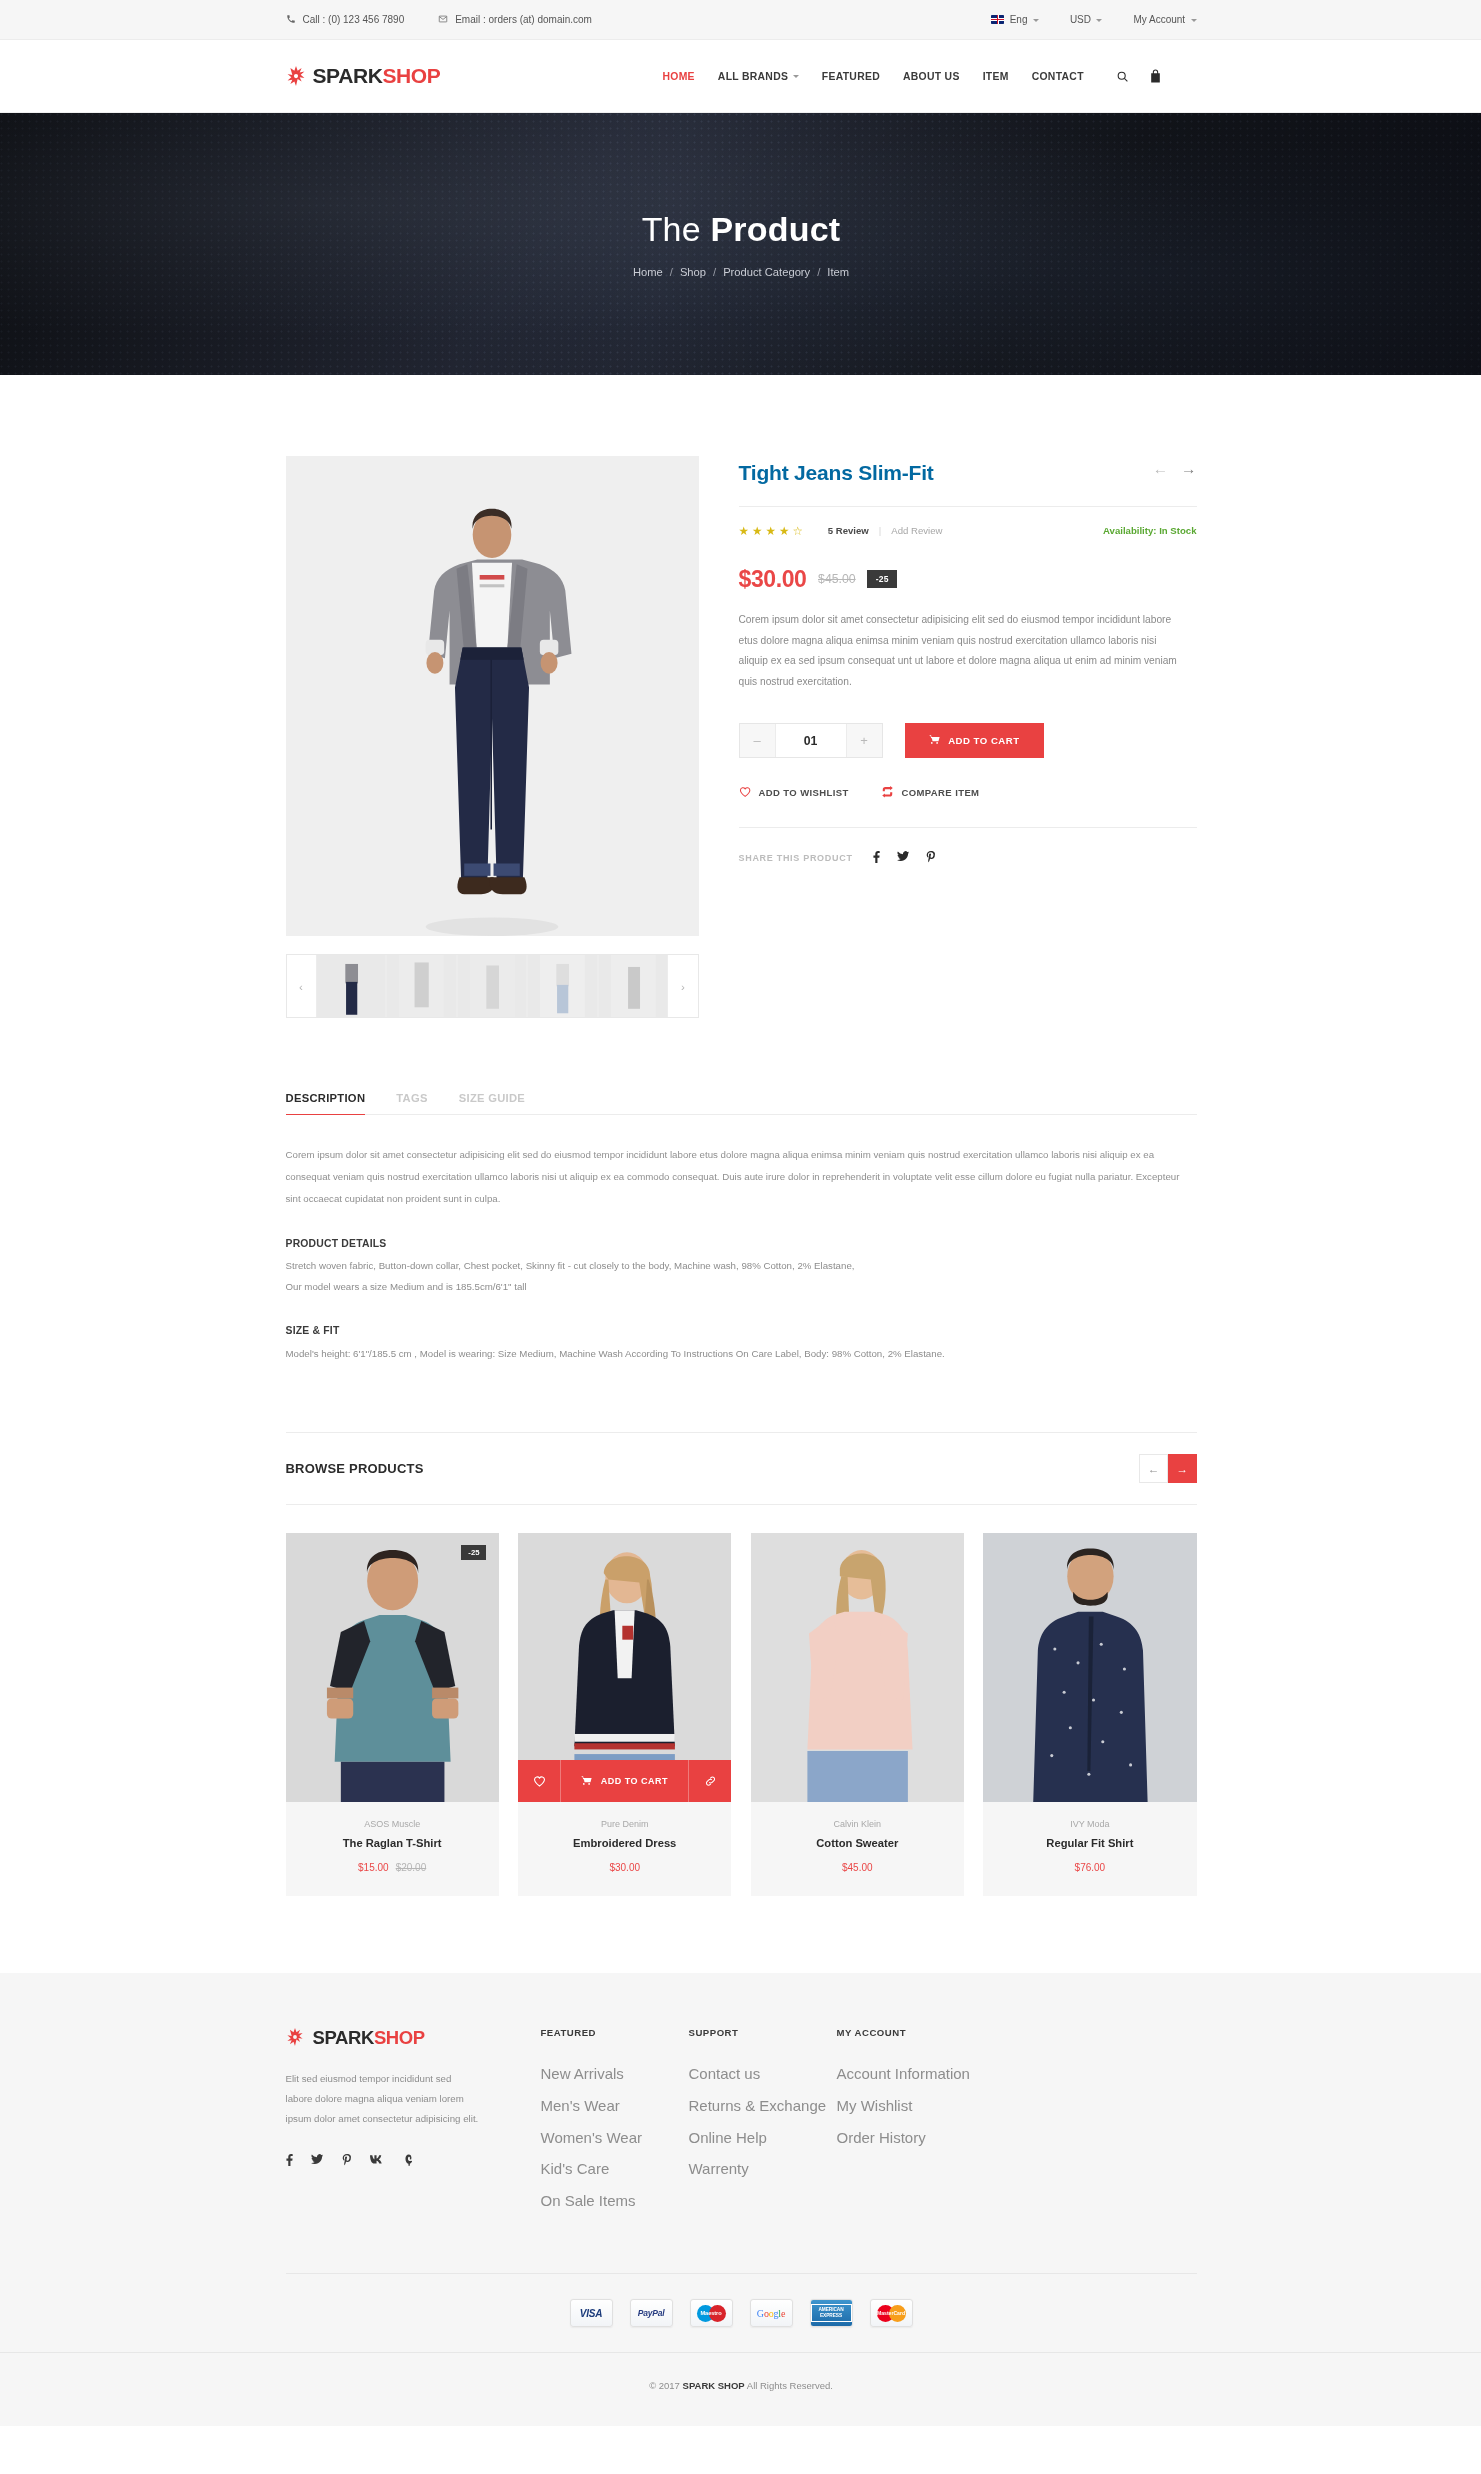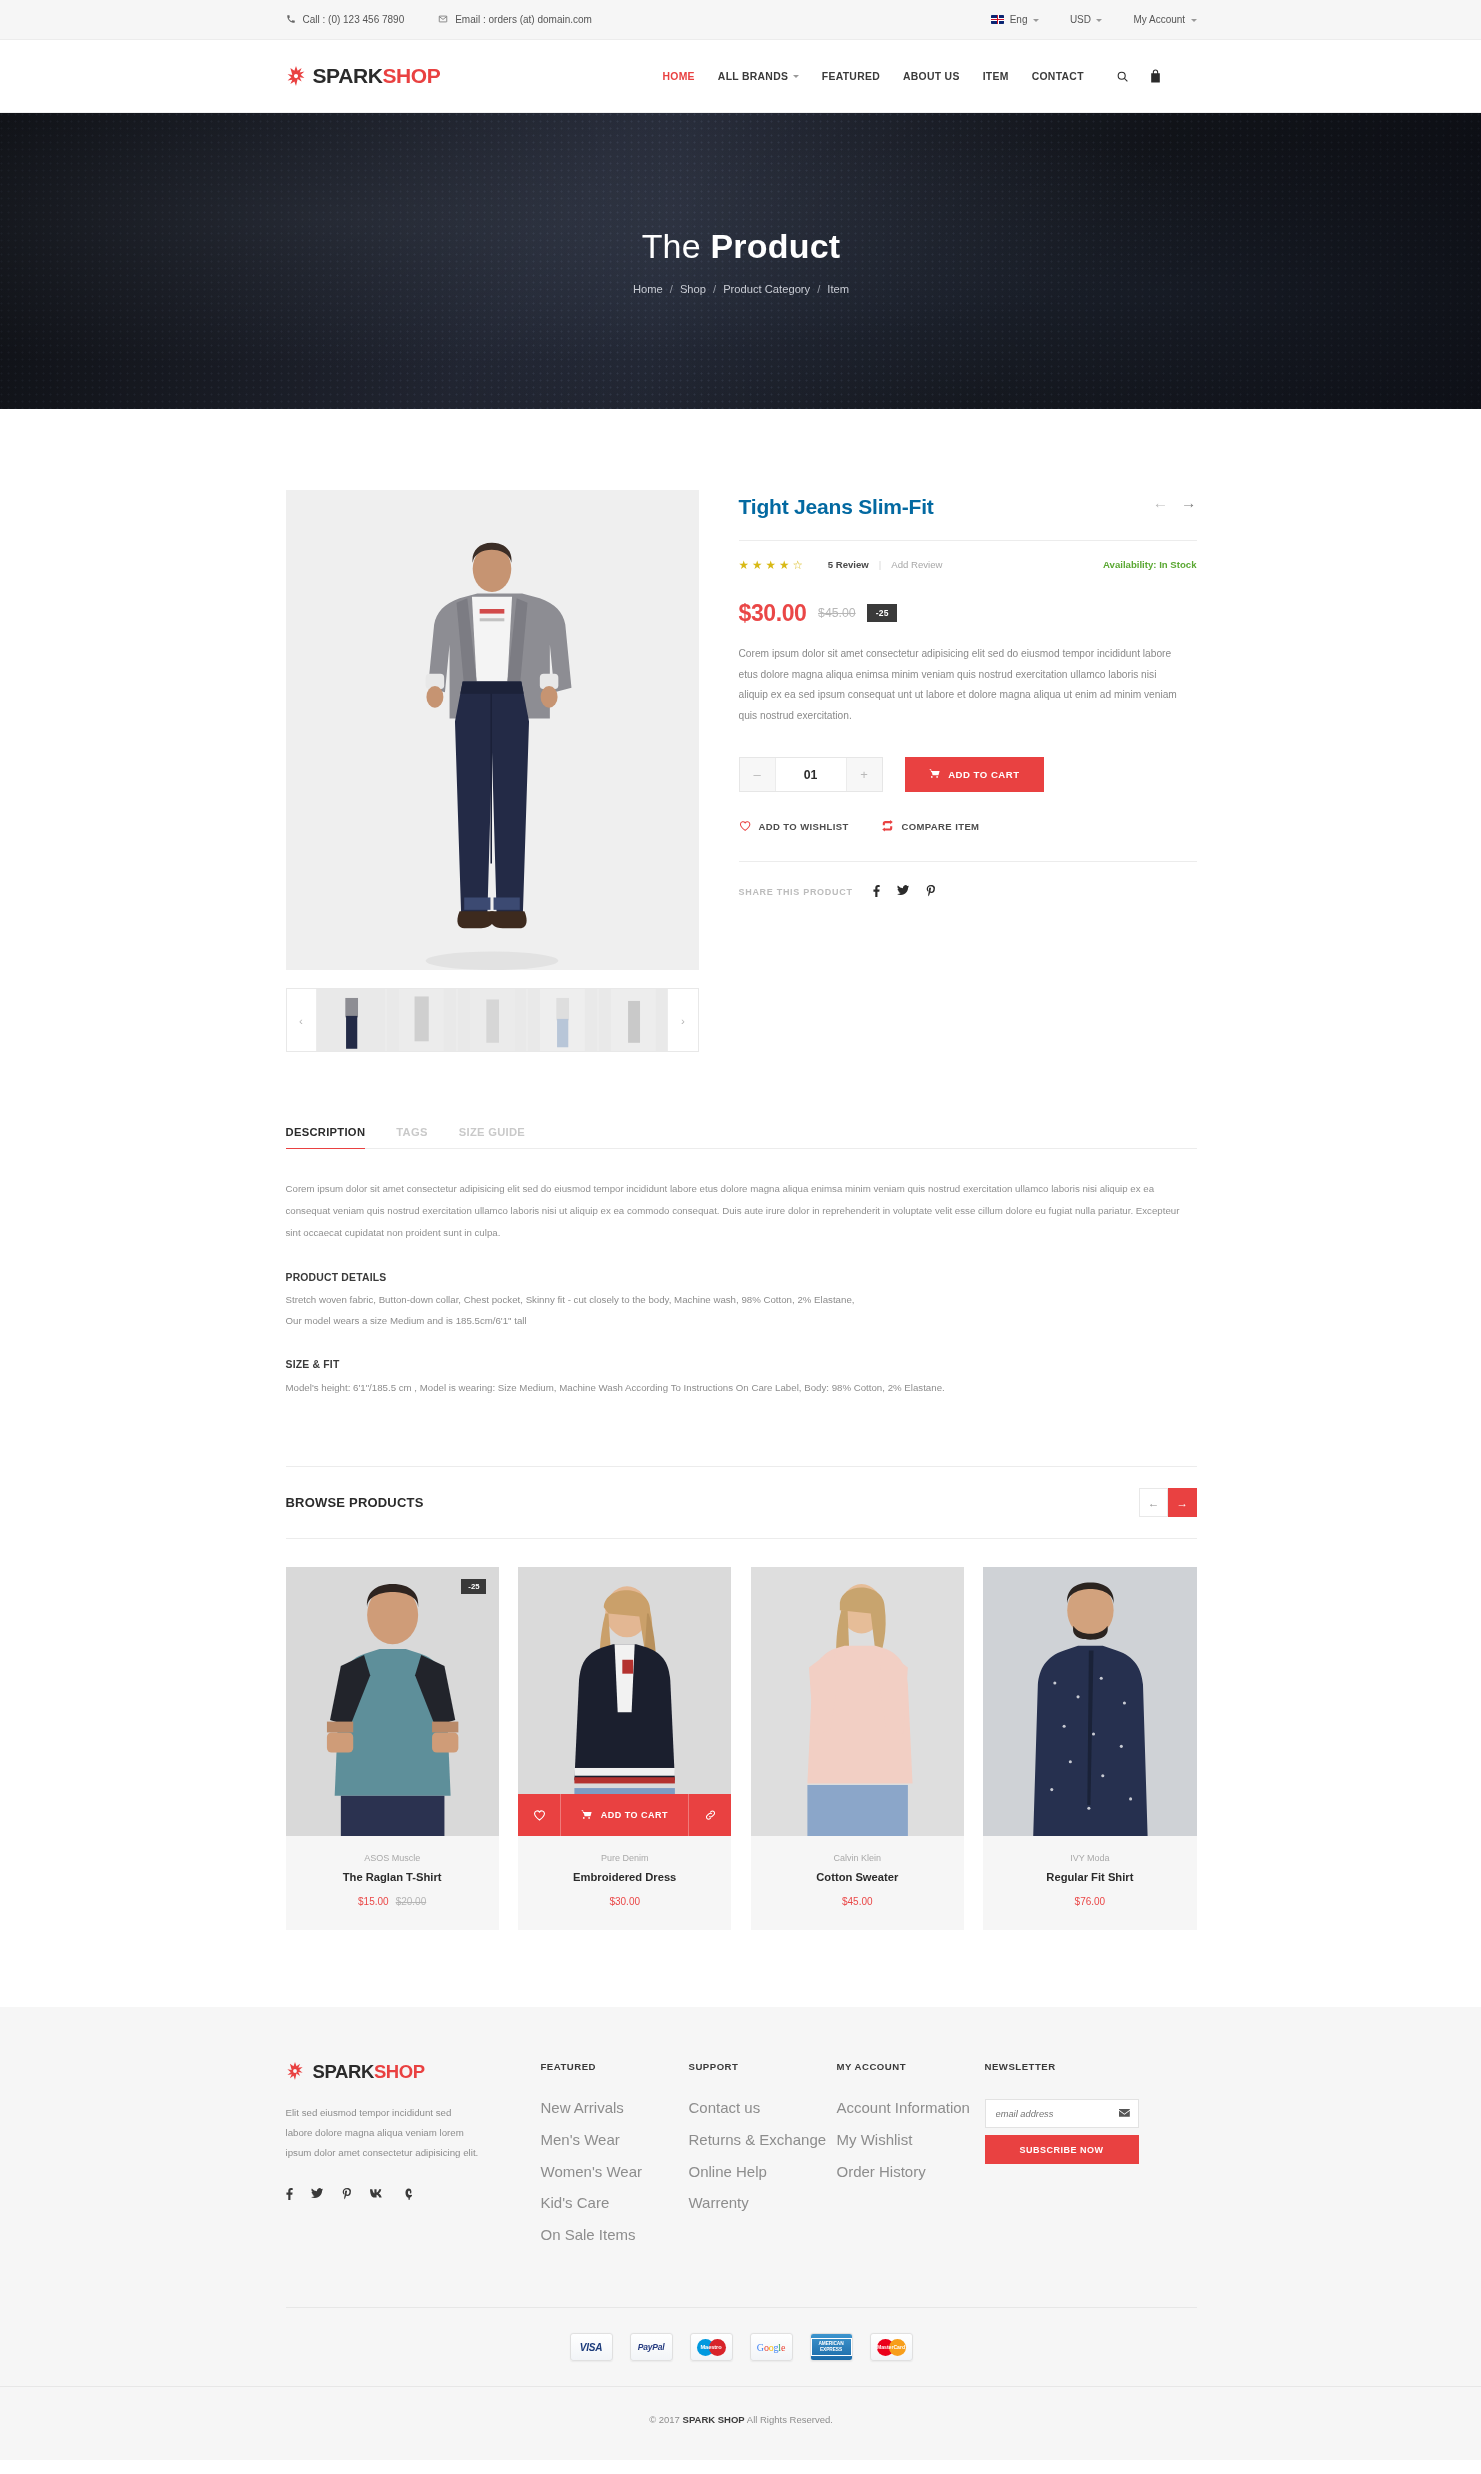--- a/index.html
+++ b/index.html
@@ -42,21 +42,21 @@
   .mainnav a { font-size:10.4px; font-weight:600; color:#3a3a3a; text-decoration:none; letter-spacing:0.3px; white-space:nowrap; }
   .mainnav a.active { color:#e94141; }
   .nav-drop { display:flex; align-items:center; gap:4.6px; }
   .hdr-tools { display:flex; align-items:center; gap:20px; margin-left: 32px; }
   .hdr-tools .tool { cursor:pointer; color:#2b2b2b; display:flex; }
   .burger { width:14.7px; }
   .burger span { display:block; height:1.9px; background:#2b2b2b; margin:2.6px 0; border-radius:0.8px;}
 
   
   .hero {
-    height: 296px; position: relative; overflow:hidden;
+    height: 262px; position: relative; overflow:hidden;
     background:
       radial-gradient(ellipse at 22% 35%, rgba(70,78,95,.55), transparent 55%),
       radial-gradient(ellipse at 78% 60%, rgba(45,55,75,.6), transparent 60%),
       linear-gradient(125deg,#20242e 0%,#2b3040 38%,#1c2029 70%,#23283a 100%);
     display:flex; flex-direction:column; align-items:center; justify-content:center;
   }
   .hero:before{
     content:""; position:absolute; inset:0;
     background-image:
       radial-gradient(circle at 1.5px 1.5px, rgba(120,135,170,.30) 0.8px, transparent 1.2px);
@@ -671,32 +671,20 @@
         <div class="flink">Warrenty</div>
       </div>
 
       <div class="fcol">
         <div class="fh">MY ACCOUNT</div>
         <div class="flink">Account Information</div>
         <div class="flink">My Wishlist</div>
         <div class="flink">Order History</div>
       </div>
 
-      <div class="fcol-news">
-        <div class="fh">NEWSLETTER</div>
-        <div class="news-input">
-          <input type="text" placeholder="email address" style="">
-          <span class="env">
-            <svg width="10.8" height="8.5" viewBox="0 0 16 12" fill="currentColor">
-                <path d="M0 1.2 8 7l8-5.8V0H0v1.2zM0 2.8V12h16V2.8L8 8.6 0 2.8z"></path>
-              </svg>
-          </span>
-        </div>
-        <button class="btn-sub">SUBSCRIBE NOW</button>
-      </div>
 
     </div>
 
     <div class="pay">
       <div class="paycard">
           <span class="pc-visa">VISA</span>
         </div>
       <div class="paycard">
           <span class="pc-pp">PayPal</span>
         </div>

